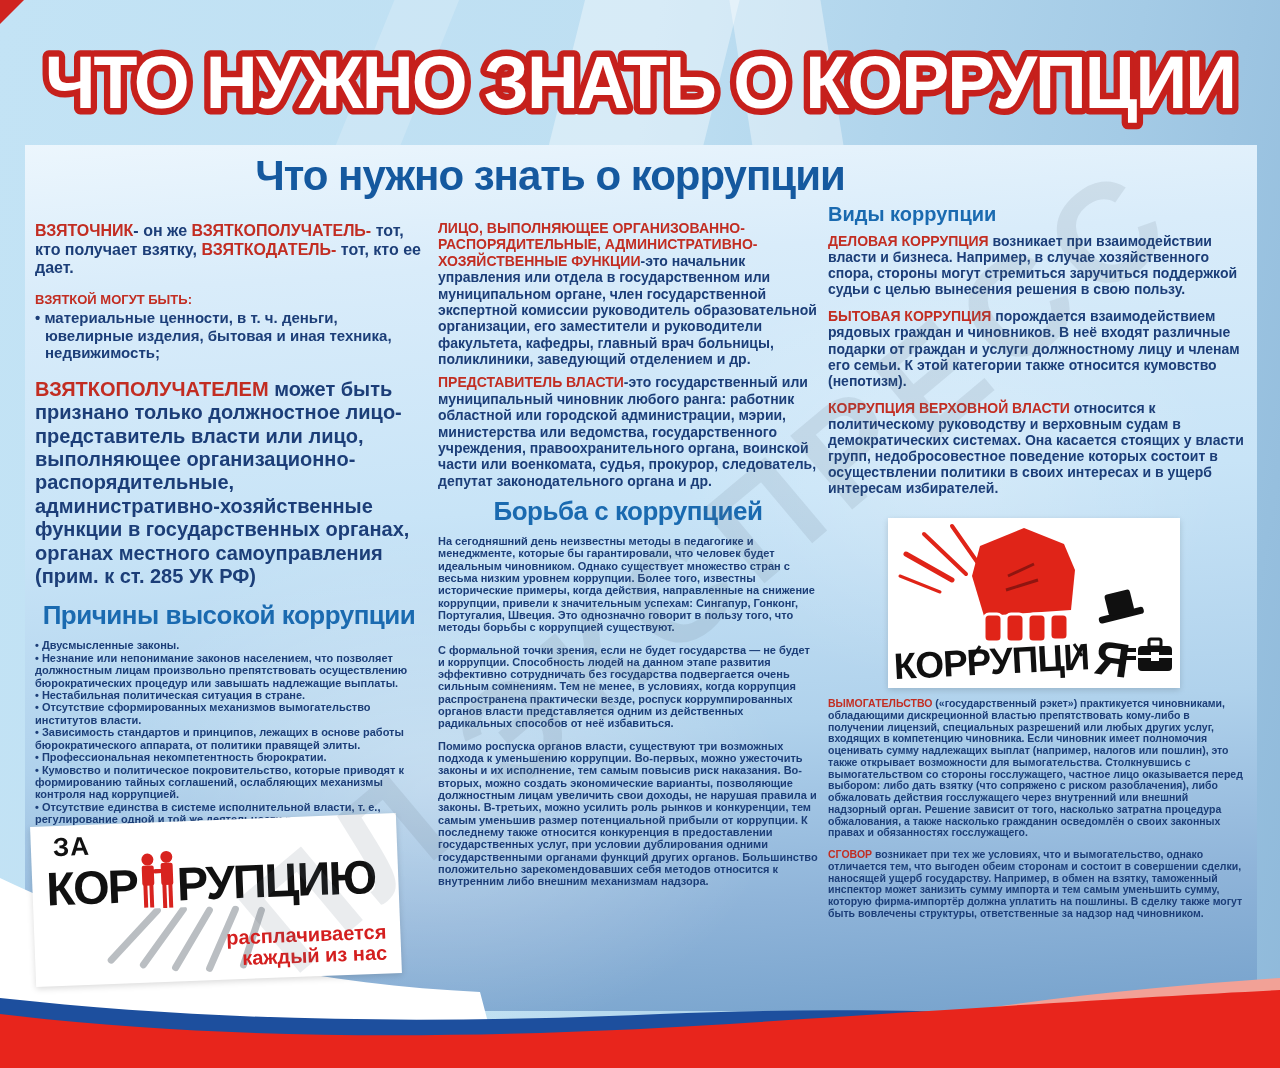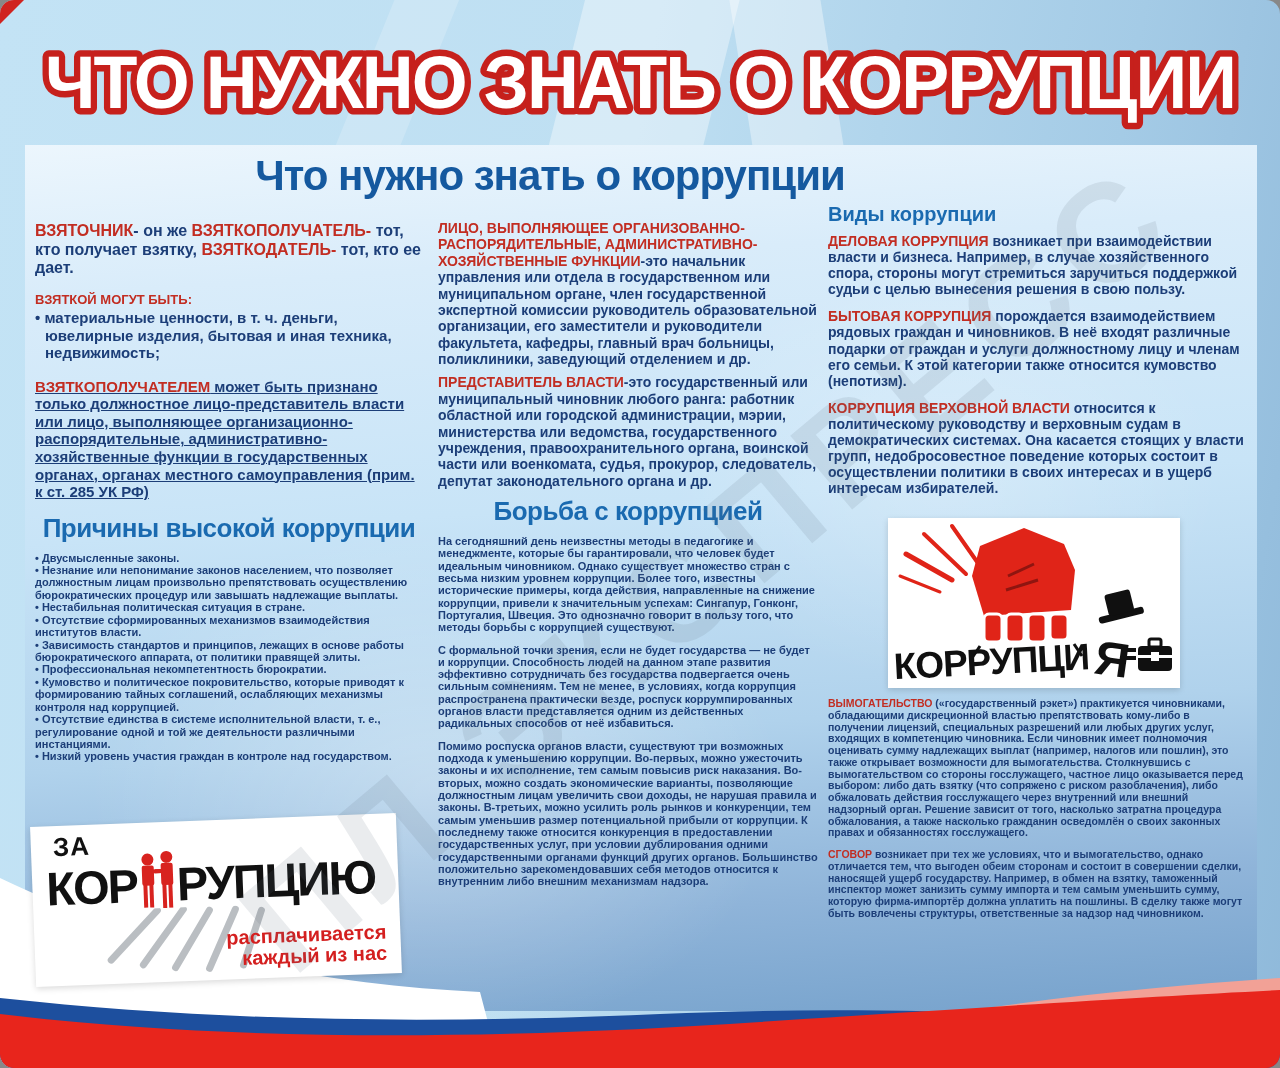--- a/index.html
+++ b/index.html
@@ -1,20 +1,19 @@
 <!DOCTYPE html>
 <html><head>
 <meta charset="utf-8">
 <style>
   html,body{margin:0;padding:0;background:#888;}
   #canvas{
     position:relative;width:1280px;height:1068px;overflow:hidden;
     font-family:"Liberation Sans","DejaVu Sans",sans-serif;
     background:linear-gradient(100deg,#c3e3f5 0%,#bedff2 45%,#a4cbe6 78%,#8fb9da 100%);
-    border-radius:14px;
   }
   .ray{position:absolute;background:rgba(255,255,255,0.38);pointer-events:none;}
   #ray1{left:520px;top:-80px;width:150px;height:700px;transform:rotate(14deg);}
   #ray2{left:760px;top:-120px;width:90px;height:620px;transform:rotate(-9deg);}
   #ray3{left:320px;top:-60px;width:60px;height:500px;transform:rotate(22deg);opacity:.5;}
   #corner-triangle{position:absolute;left:0;top:0;width:0;height:0;
     border-top:24px solid #d0231f;border-right:24px solid transparent;z-index:5;}
   #banner{position:absolute;left:0;top:22px;width:1280px;height:118px;z-index:4;}
   #panel{position:absolute;left:25px;top:145px;width:1232px;height:866px;z-index:1;
     background:linear-gradient(176deg,#ecf6fd 0%,#d9ecfa 16%,#c8e4f7 42%,#b0d2ec 66%,#8fb4d9 85%,#76a2cc 100%);}
@@ -23,21 +22,21 @@
   #blob2{left:640px;top:120px;width:560px;height:420px;background:radial-gradient(ellipse at center,rgba(255,255,255,.22),rgba(255,255,255,0) 70%);}
   #subtitle{position:absolute;left:0;top:152px;width:1100px;text-align:center;z-index:4;
     font-size:42px;font-weight:bold;letter-spacing:-1px;color:#15599f;}
   .col{position:absolute;z-index:4;color:#1c3e78;}
   #col-left{left:35px;top:222px;width:388px;}
   #col-mid{left:438px;top:220px;width:380px;}
   #col-right-top{left:828px;top:203px;width:420px;}
   #col-right-bottom{left:828px;top:698px;width:420px;}
   .c-red{color:#c22d22;}
   .p-lg{font-size:16px;line-height:1.17;font-weight:bold;margin:0 2px 14px 0;}
-  .p-md{font-size:15px;line-height:1.17;font-weight:bold;margin:0 0 12px 0;text-decoration:underline;}
+  .p-md{font-size:20px;line-height:1.17;font-weight:bold;margin:0 0 12px 0;}
   .red-head{font-size:13px;font-weight:bold;color:#c22d22;margin:0 0 2px 0;}
   .bullets-lg .bullet{font-size:15px;line-height:1.17;font-weight:bold;padding-left:10px;text-indent:-10px;}
   .bullets-lg{margin:0 0 16px 0;}
   .section-head{font-size:26px;font-weight:bold;color:#1a6ab0;text-align:center;margin:0 0 8px 0;letter-spacing:-0.5px;}
   .section-head-sm{font-size:20px;font-weight:bold;color:#1a6ab0;text-align:left;margin:0 0 7px 0;}
   .bullets-sm .bullet{font-size:11px;line-height:1.13;font-weight:bold;}
   .p-mid{font-size:14px;line-height:1.17;font-weight:bold;margin:0 0 7px 0;}
   .fight-list .fight-para{font-size:11px;line-height:1.12;font-weight:bold;margin:0 0 10px 0;}
   .p-types{font-size:14px;line-height:1.15;font-weight:bold;margin:0 0 11px 0;}
   .p-tiny{font-size:10.5px;line-height:1.12;font-weight:bold;margin:0 0 10px 0;}
@@ -81,21 +80,21 @@
     <div class="red-head">ВЗЯТКОЙ МОГУТ БЫТЬ:</div>
     <div class="bullets-lg">
         <div class="bullet">• материальные ценности, в т. ч. деньги, ювелирные изделия, бытовая и иная техника, недвижимость;</div>
       </div>
     <p class="p-md"><span class="c-red">ВЗЯТКОПОЛУЧАТЕЛЕМ</span><span> может быть признано только должностное лицо-представитель власти или лицо, выполняющее организационно-распорядительные, административно-хозяйственные функции в государственных органах, органах местного самоуправления (прим. к ст. 285 УК РФ)</span></p>
     <div class="section-head">Причины высокой коррупции</div>
     <div class="bullets-sm">
         <div class="bullet">• Двусмысленные законы.</div>
         <div class="bullet">• Незнание или непонимание законов населением, что позволяет должностным лицам произвольно препятствовать осуществлению бюрократических процедур или завышать надлежащие выплаты.</div>
         <div class="bullet">• Нестабильная политическая ситуация в стране.</div>
-        <div class="bullet">• Отсутствие сформированных механизмов взаимодействия институтов власти.</div>
+        <div class="bullet">• Отсутствие сформированных механизмов вымогательство институтов власти.</div>
         <div class="bullet">• Зависимость стандартов и принципов, лежащих в основе работы бюрократического аппарата, от политики правящей элиты.</div>
         <div class="bullet">• Профессиональная некомпетентность бюрократии.</div>
         <div class="bullet">• Кумовство и политическое покровительство, которые приводят к формированию тайных соглашений, ослабляющих механизмы контроля над коррупцией.</div>
         <div class="bullet">• Отсутствие единства в системе исполнительной власти, т. е., регулирование одной и той же деятельности различными инстанциями.</div>
         <div class="bullet">• Низкий уровень участия граждан в контроле над государством.</div>
       </div>
   </div>
 
   <div id="poster-left">
     <svg class="shadows" width="250" height="66" viewBox="0 0 250 66">

